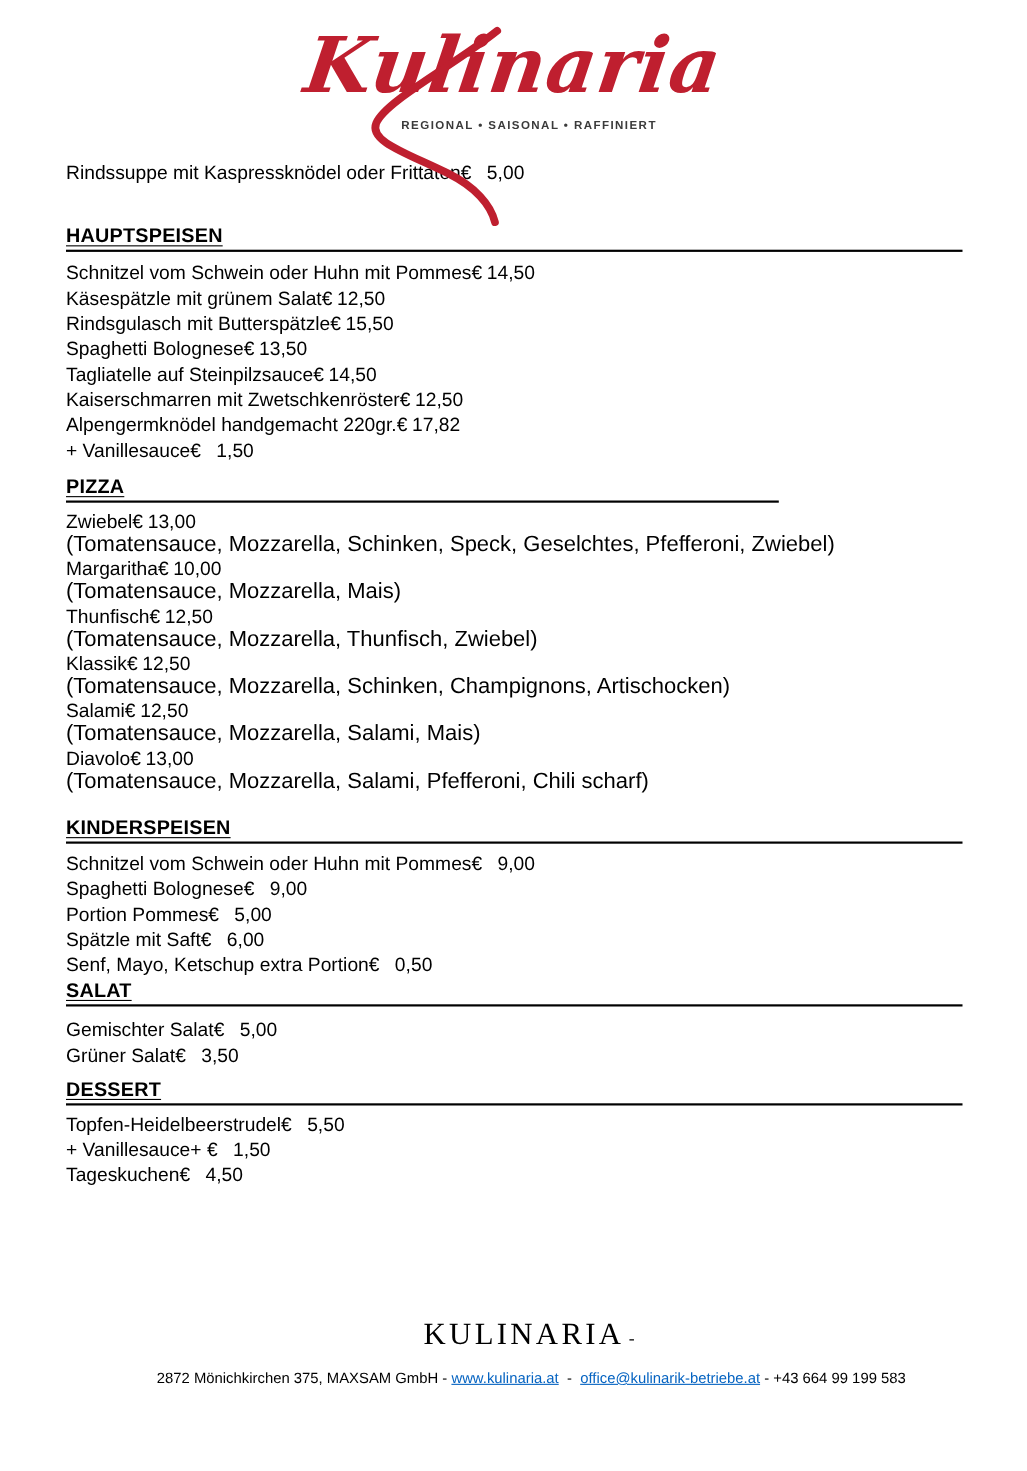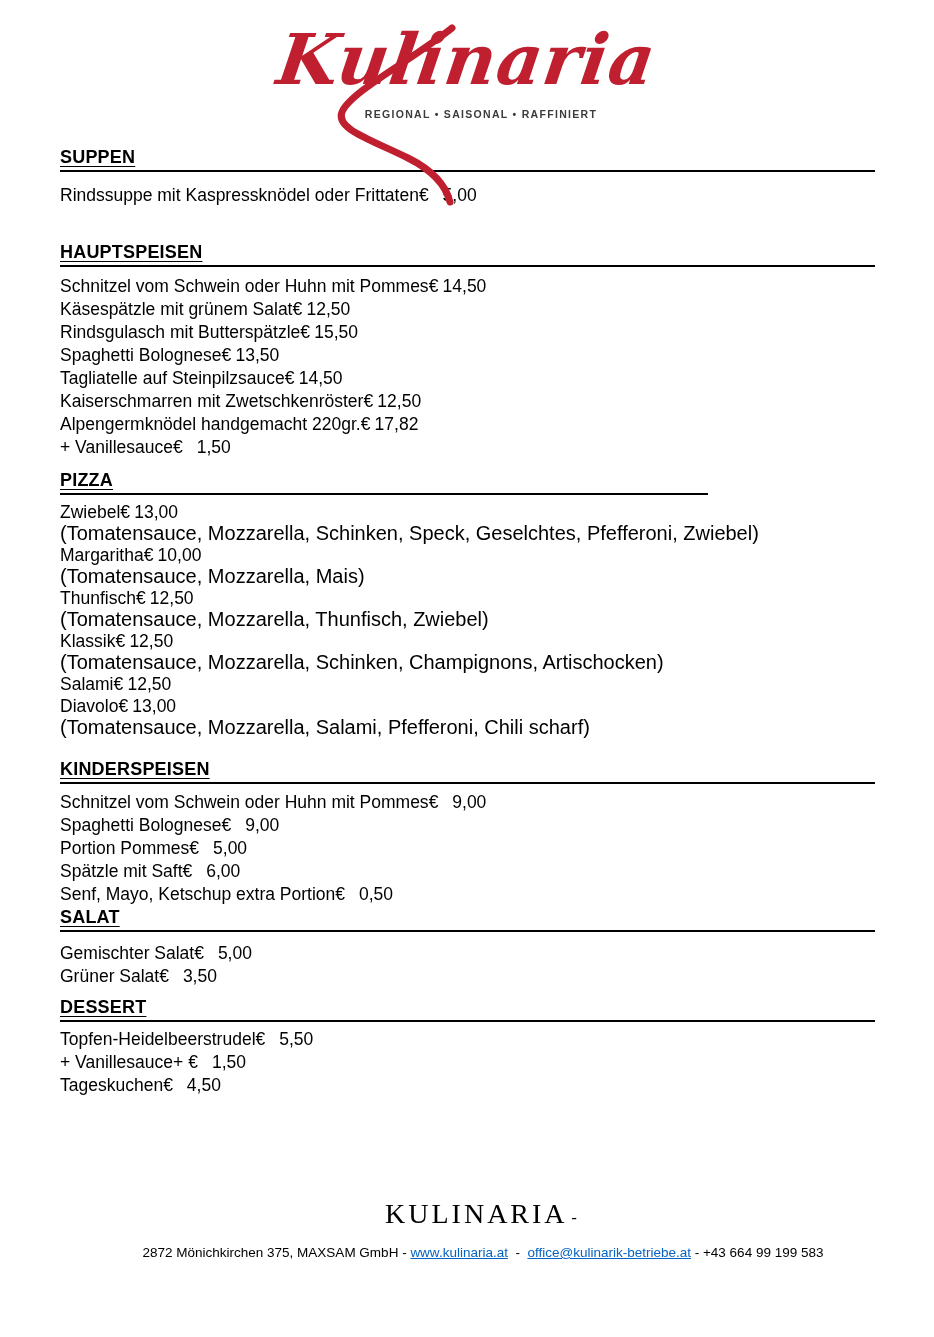--- a/index.html
+++ b/index.html
@@ -143,23 +143,20 @@
     <div class="wordmark">Kulinaria</div>
     <div class="tagline">REGIONAL  •  SAISONAL  •  RAFFINIERT</div>
   </div>
   <svg class="swoosh-svg" viewBox="0 0 934 230" xmlns="http://www.w3.org/2000/svg">
     <path d="M 452 28 C 412 60 350 92 342 112 C 335 129 372 140 408 158 C 432 170 446 186 450 202" fill="none" stroke="#bf1f2f" stroke-width="7" stroke-linecap="round"></path>
   </svg>
 
   <div class="content">
 
     <div class="section sec-suppen">
-      <div class="section-head">
-        <span class="section-title">SUPPEN</span>
-      </div>
       <div class="row">
         <span class="item-name">Rindssuppe mit Kaspressknödel oder Frittaten</span>
         <span class="price">
             <span class="cur">€</span>
             <span class="amt">5,00</span>
           </span>
       </div>
     </div>
 
     <div class="section sec-haupt">
@@ -260,20 +257,21 @@
           </span>
       </div>
       <div class="desc">(Tomatensauce, Mozzarella, Schinken, Champignons, Artischocken)</div>
       <div class="row pizza-name">
         <span class="item-name">Salami</span>
         <span class="price">
             <span class="cur">€</span>
             <span class="amt">12,50</span>
           </span>
       </div>
+      <div class="desc">(Tomatensauce, Mozzarella, Salami, Mais)</div>
       <div class="row pizza-name">
         <span class="item-name">Diavolo</span>
         <span class="price">
             <span class="cur">€</span>
             <span class="amt">13,00</span>
           </span>
       </div>
       <div class="desc">(Tomatensauce, Mozzarella, Salami, Pfefferoni, Chili scharf)</div>
     </div>
 

